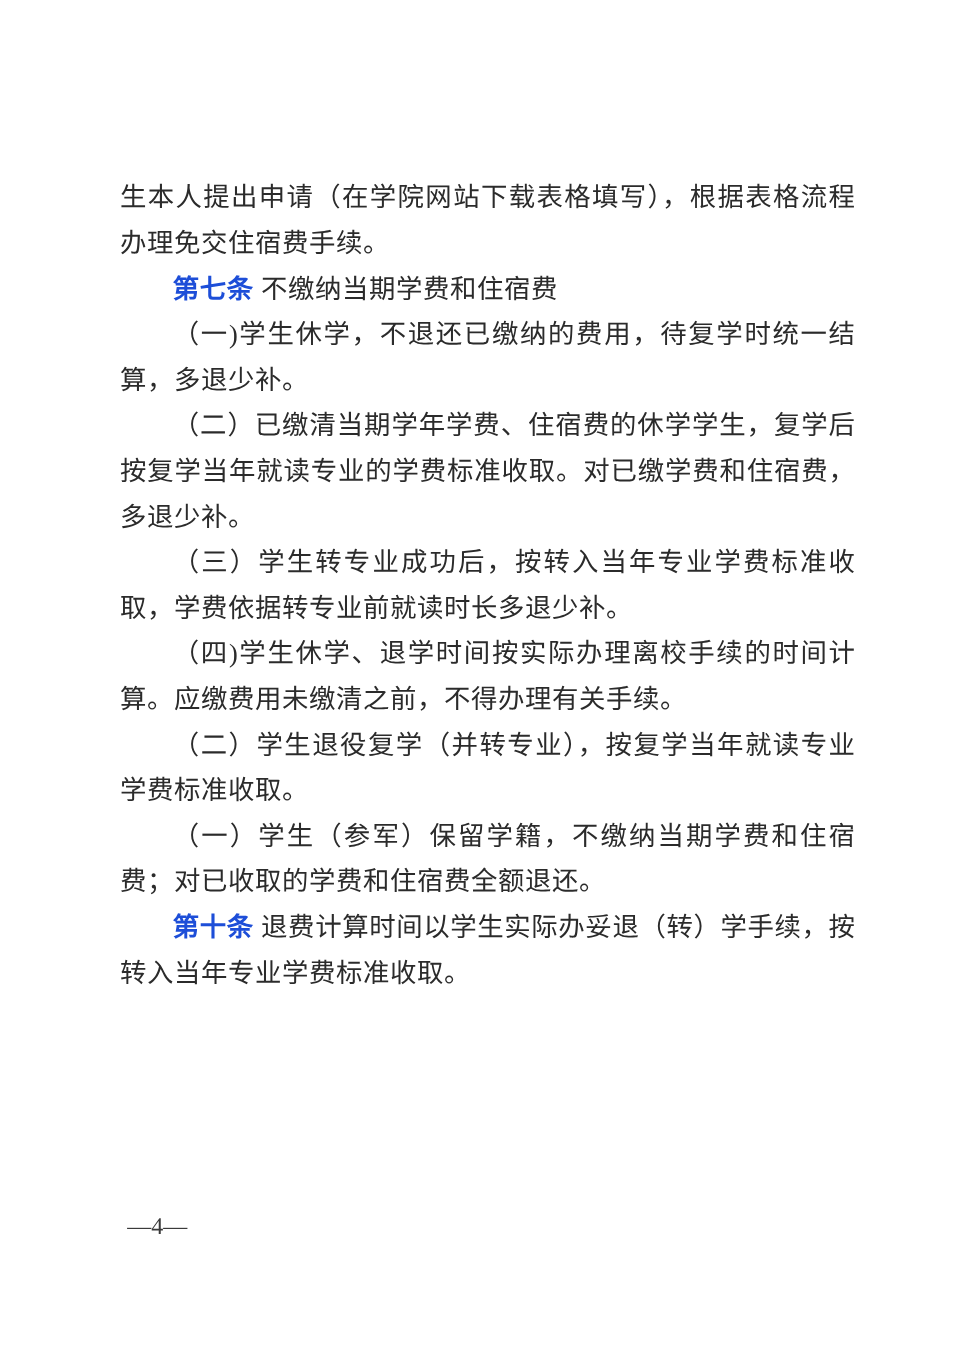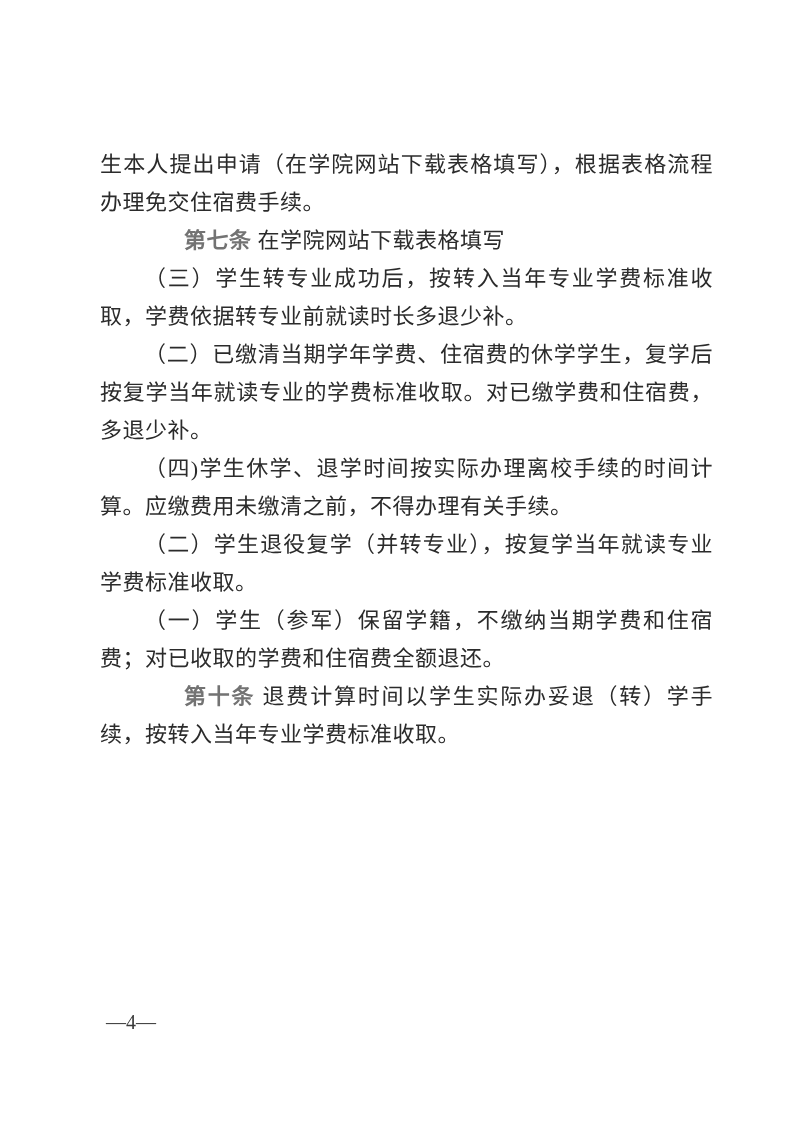--- a/index.html
+++ b/index.html
@@ -30,44 +30,44 @@
   }
   .para {
     margin: 0;
     padding: 0;
   }
   .para.indent {
     text-indent: 44px;
   }
   .article-number {
     font-weight: 700;
-    color: #737373;
-    margin-left: 40px;
+    color: #1d4ed8;
   }
   .page-footer {
     position: absolute;
     left: 106px;
     top: 1008px;
     font-size: 20px;
     line-height: 28px;
     color: #3a3a3a;
     letter-spacing: 0px;
   }
 </style>
 </head>
 <body>
 
 <div class="page">
 
   <div class="doc-body">
 
   <p class="para"><span>生本人提出申请（在学院网站下载表格填写），根据表格流程办理免交住宿费手续。</span></p>
-      <p class="para indent"><span class="article-number">第七条</span><span> 在学院网站下载表格填写</span></p>
+      <p class="para indent"><span class="article-number">第七条</span><span> 不缴纳当期学费和住宿费</span></p>
+      <p class="para indent"><span>（一)学生休学，不退还已缴纳的费用，待复学时统一结算，多退少补。</span></p>
+      <p class="para indent"><span>（二）已缴清当期学年学费、住宿费的休学学生，复学后按复学当年就读专业的学费标准收取。对已缴学费和住宿费，多退少补。</span></p>
       <p class="para indent"><span>（三）学生转专业成功后，按转入当年专业学费标准收取，学费依据转专业前就读时长多退少补。</span></p>
-      <p class="para indent"><span>（二）已缴清当期学年学费、住宿费的休学学生，复学后按复学当年就读专业的学费标准收取。对已缴学费和住宿费，多退少补。</span></p>
       <p class="para indent"><span>（四)学生休学、退学时间按实际办理离校手续的时间计算。应缴费用未缴清之前，不得办理有关手续。</span></p>
       <p class="para indent"><span>（二）学生退役复学（并转专业），按复学当年就读专业学费标准收取。</span></p>
       <p class="para indent"><span>（一）学生（参军）保留学籍，不缴纳当期学费和住宿费；对已收取的学费和住宿费全额退还。</span></p>
       <p class="para indent"><span class="article-number">第十条</span><span> 退费计算时间以学生实际办妥退（转）学手续，按转入当年专业学费标准收取。</span></p>
     </div>
 
   <div class="page-footer">—4—</div>
 
 </div>
 

